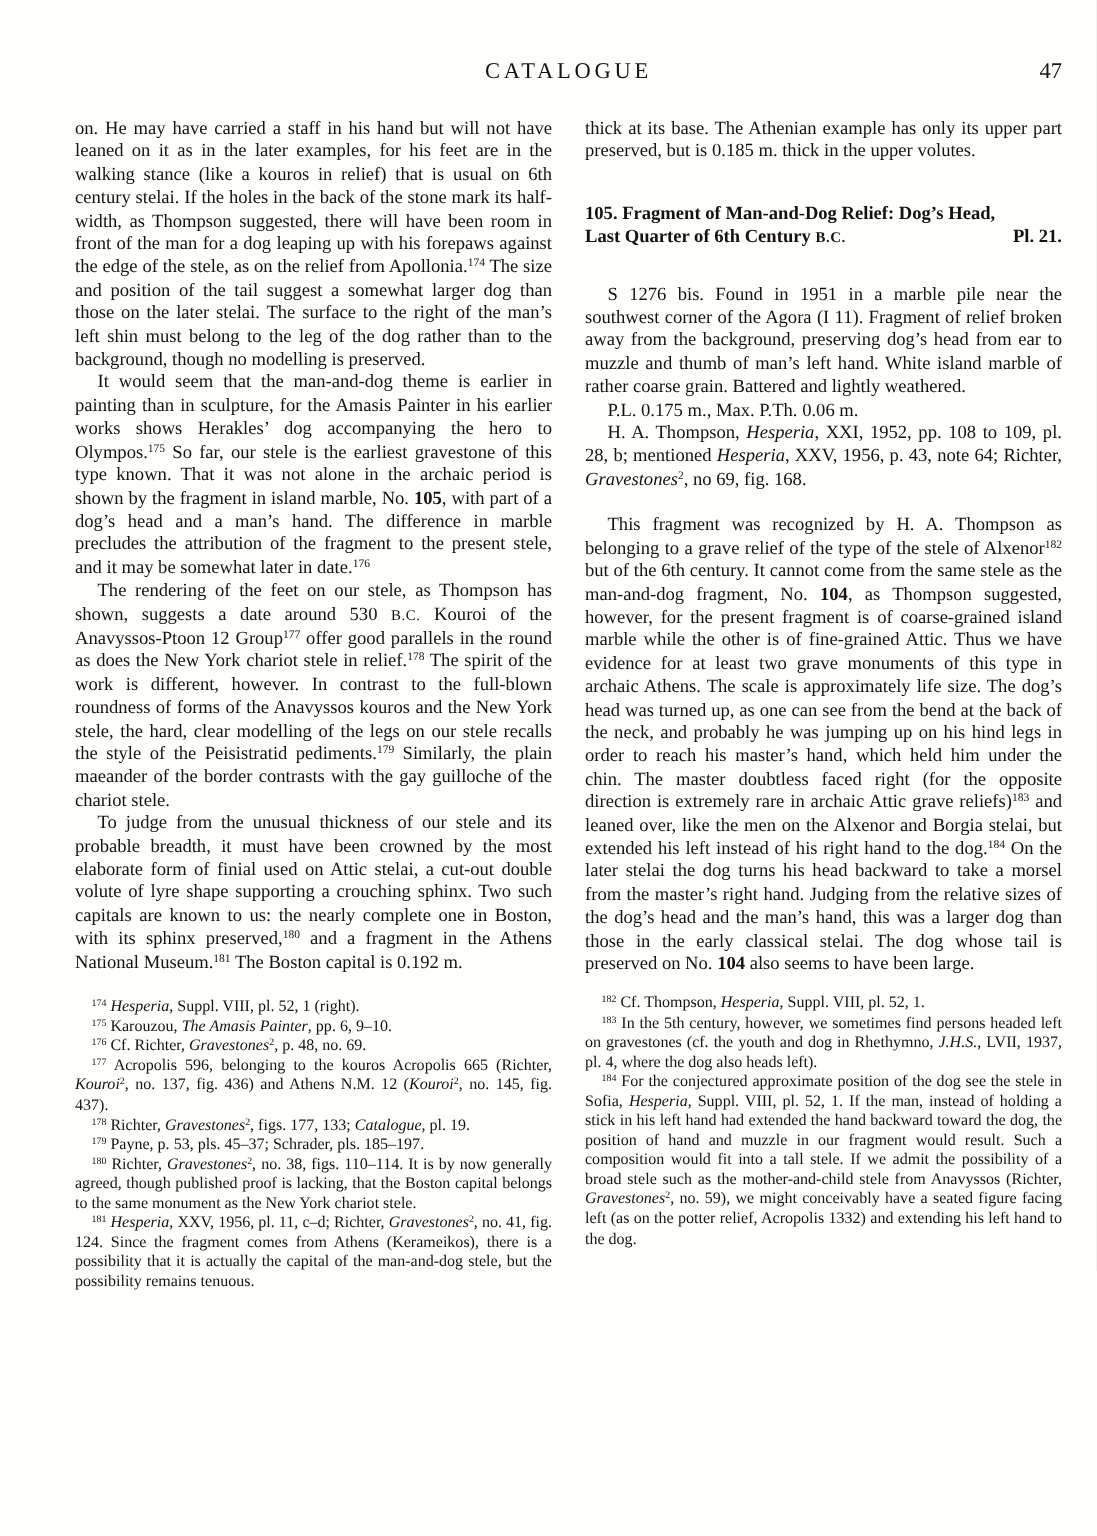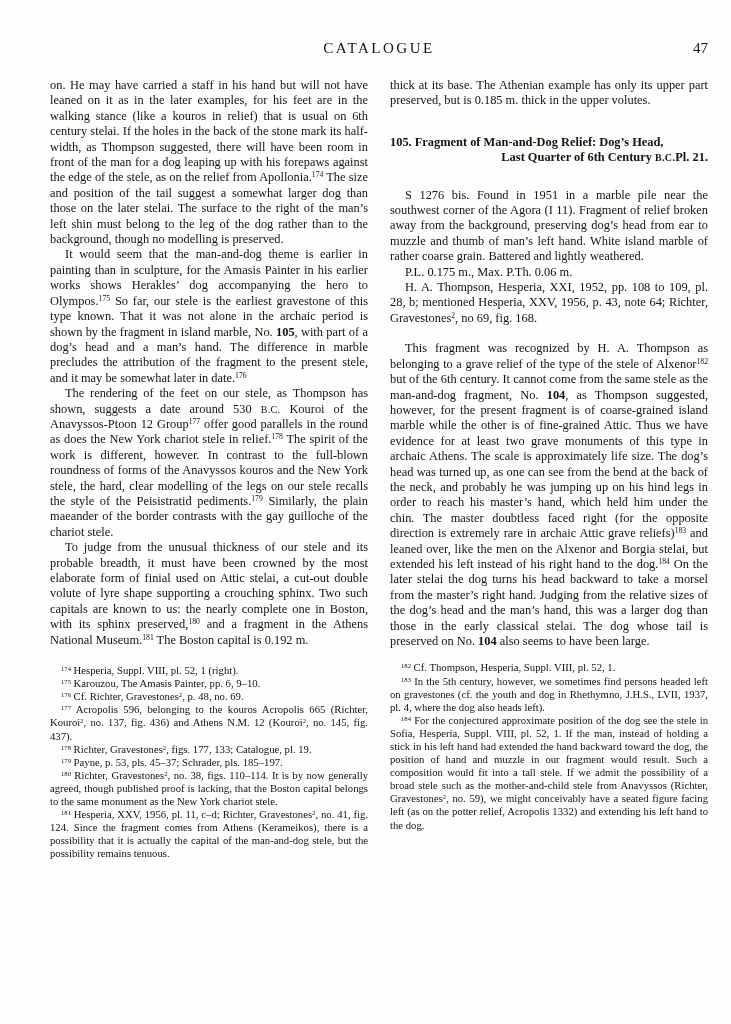--- a/index.html
+++ b/index.html
@@ -18,26 +18,26 @@
   .header-title {
     text-align:center; font-size:15px; letter-spacing:2.5px;
     font-weight:normal;
   }
   .header-page-num { position:absolute; right:0; top:0; font-size:15px; }
   .columns { display:flex; gap:22px; }
   .col { flex:1; min-width:0; text-align:justify; font-size:12.4px; line-height:15.4px; }
   .para { margin:0; text-indent:15px; }
   .para.noindent { text-indent:0; }
   .footnote { margin:0; font-size:10.7px; line-height:13.1px; text-indent:11px; }
-  .i  { }
+  .i  { font-style:italic; }
   .b  { font-weight:bold; }
   .sc { font-size:0.8em; letter-spacing:0.4px; }
   .sup { font-size:0.62em; vertical-align:0.5em; line-height:0; }
   .entry-heading { font-weight:bold; margin:0; }
-  .heading-line2 { display:flex; justify-content:flex-end; }
+  .heading-line2 { display:flex; justify-content:space-between; }
   .gap { width:100%; }
 </style>
 </head>
 <body>
 
 <div class="page">
   <div class="header">
     <div class="header-title">CATALOGUE</div>
     <div class="header-page-num">47</div>
   </div>

